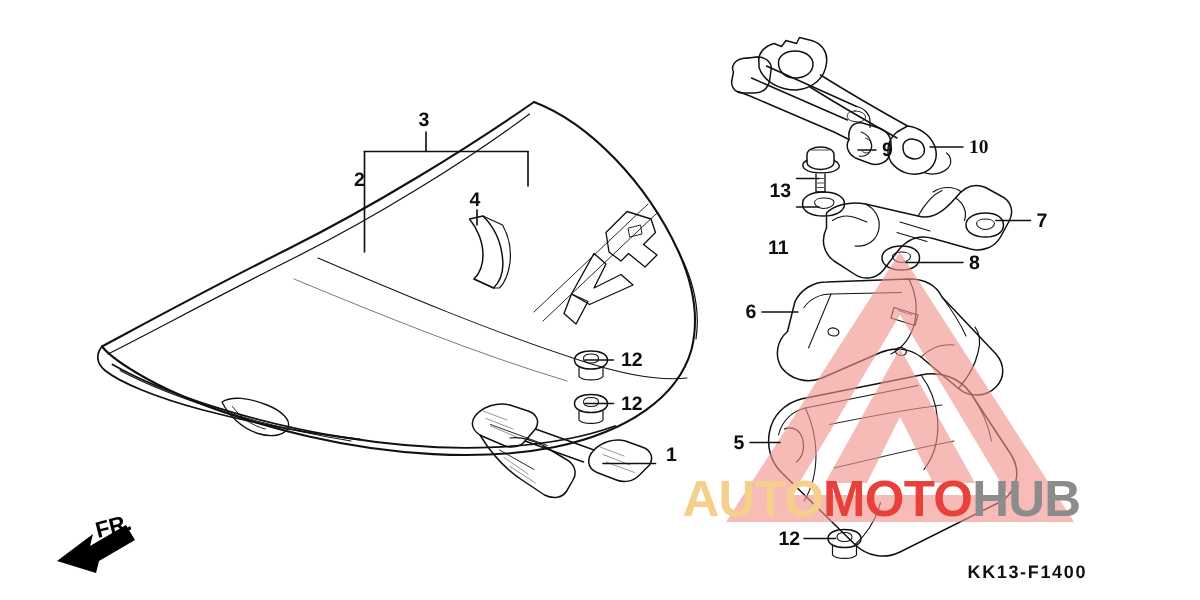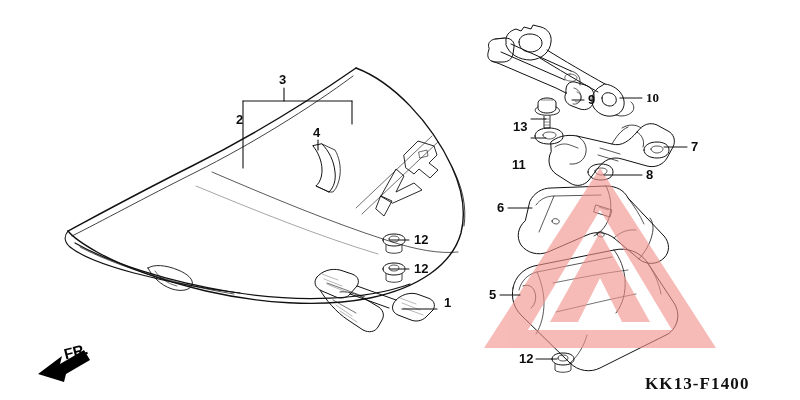--- a/index.html
+++ b/index.html
@@ -33,23 +33,23 @@
     font-size: 13px;
     color: #0d0d0d;
     line-height: 1;
     white-space: nowrap;
     letter-spacing: 0px;
   }
   .partno {
     position: absolute;
     left: 645px;
     top: 374px;
-    font-family: Liberation Serif, serif;
+    font-family: Liberation Sans, sans-serif;
     font-weight: bold;
-    font-size: 17px;
+    font-size: 12px;
     letter-spacing: 1.1px;
     color: #111111;
     white-space: nowrap;
   }
   .frtext {
     position: absolute;
     left: 62px;
     top: 346px;
     font-family: "Liberation Sans", sans-serif;
     font-weight: bold;
@@ -414,18 +414,23 @@
   <div class="callout" style="left:691px; top:140px;">7</div>
   <div class="callout" style="left:646px; top:168px;">8</div>
   <div class="callout" style="left:588px; top:93px;">9</div>
   <div class="callout" style="left:646px; top:91px;font-family:Liberation Serif, serif;">10</div>
   <div class="callout" style="left:512px; top:131px;margin-top:27px;">11</div>
   <div class="callout" style="left:414px; top:233px;">12</div>
   <div class="callout" style="left:513px; top:120px;">13</div>
   <div class="callout" style="left:414px; top:262px;">12</div>
   <div class="callout" style="left:519px; top:352px;">12</div>
 
+  <div style="position:absolute; left:455px; top:316px; z-index:5;
+              font-family:'Liberation Sans', sans-serif; font-weight:bold;
+              font-size:34px; letter-spacing:-0.5px; white-space:nowrap; line-height:1;">
+    <span style="color:#f5d08a;">AUTO</span><span style="color:#e8413b;">MOTO</span><span style="color:#8c8c8c;">HUB</span>
+  </div>
 
   <div class="frtext">FR.</div>
 
   <div class="partno">KK13-F1400</div>
 
 </div>
 
 </body></html>

